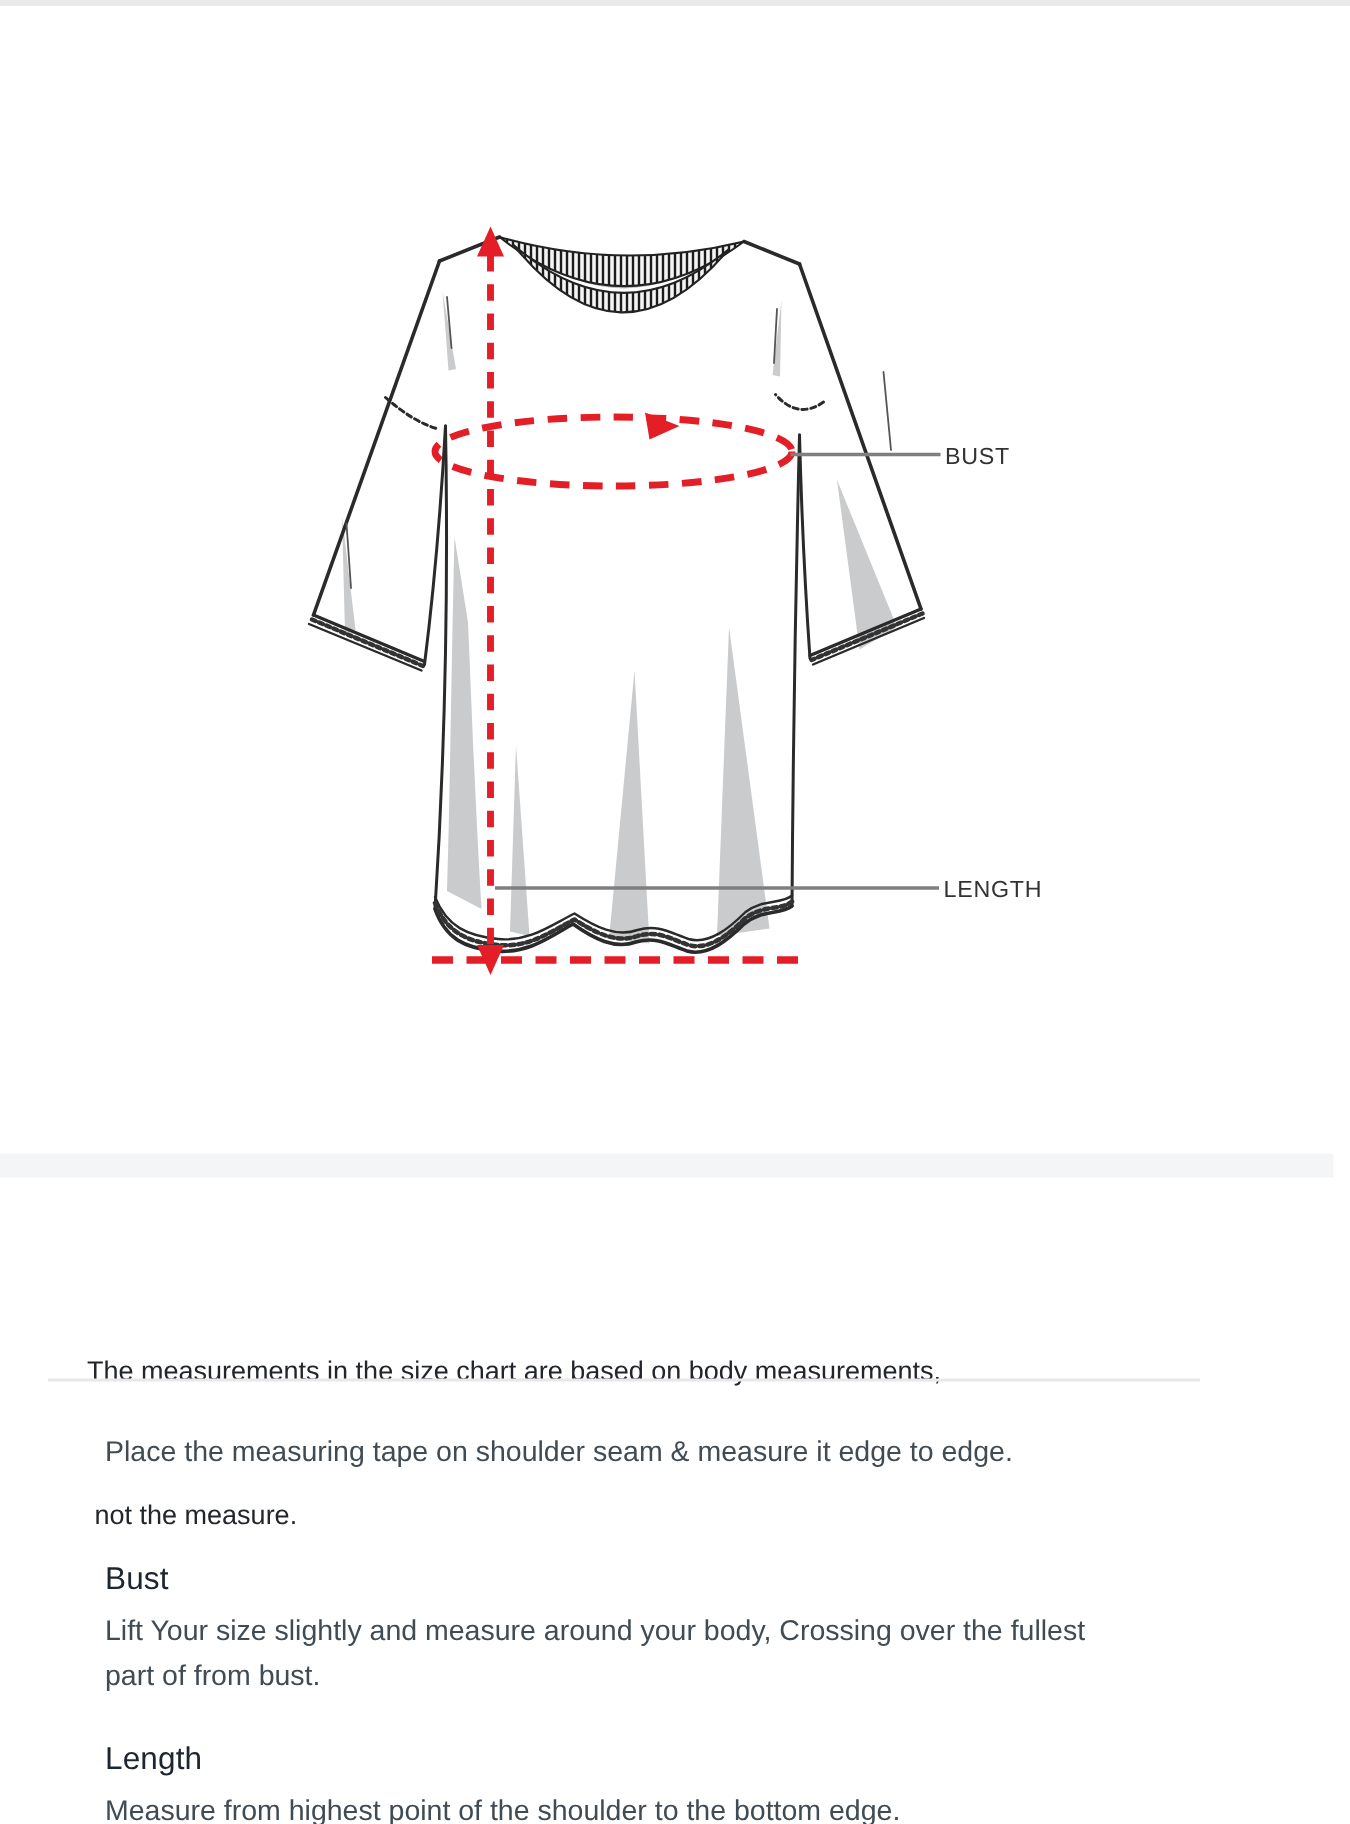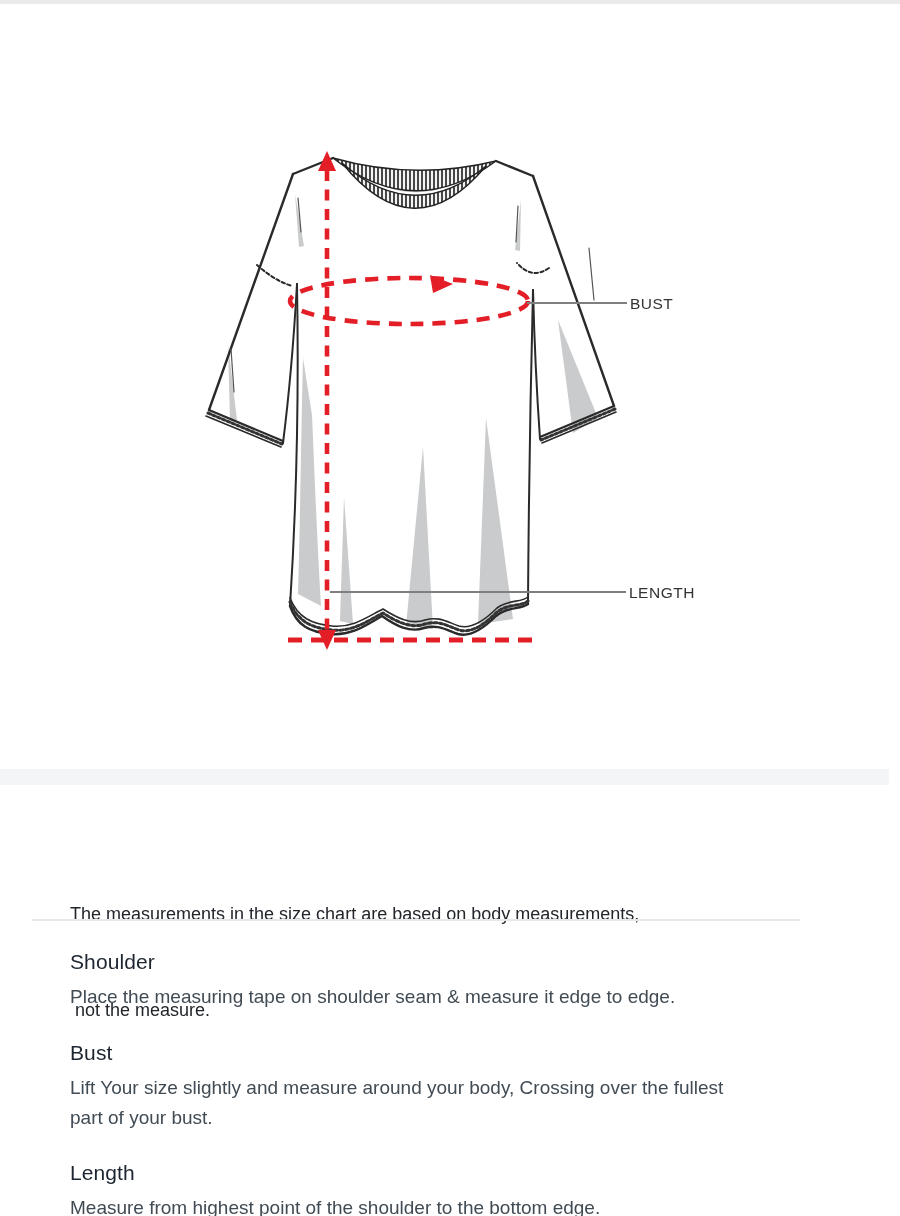--- a/index.html
+++ b/index.html
@@ -4,21 +4,21 @@
 <style>
   html,body{margin:0;padding:0;}
   body{
     width:900px;height:1216px;position:relative;background:#ffffff;
     font-family:"Liberation Sans","DejaVu Sans",sans-serif;
     -webkit-font-smoothing:antialiased;overflow:hidden;
   }
   .top-strip{position:absolute;top:0;left:0;width:900px;height:4px;background:#eaeaec;}
   .diagram-svg{position:absolute;top:0;left:0;}
   .section-band{position:absolute;top:769px;left:0;width:889px;height:16px;background:#f4f5f7;}
-  .note{position:absolute;left:70px;top:834px;font-size:18px;line-height:32px;color:#22262b;white-space:pre-wrap;}
+  .note{position:absolute;left:58px;top:834px;font-size:18px;line-height:32px;color:#22262b;white-space:pre-wrap;}
   .divider{position:absolute;top:919px;left:32px;width:768px;height:2px;background:#e8e8ea;}
   .measure-section{position:absolute;left:70px;width:760px;}
   .measure-section h3{margin:0;font-size:21px;font-weight:400;line-height:28px;color:#1d2630;letter-spacing:0.1px;}
   .measure-section .desc{margin-top:6px;font-size:19px;line-height:30px;color:#414b54;}
   .sec-shoulder{top:948px;}
   .sec-bust{top:1039px;}
   .sec-length{top:1159px;}
   text{font-family:"Liberation Sans","DejaVu Sans",sans-serif;}
 </style>
 </head>
@@ -108,28 +108,27 @@
 <div class="section-band"></div>
 
 <div class="note">
   <div>The measurements in the size chart are based on body measurements,</div>
   <div> not the measure.</div>
 </div>
 
 <div class="divider"></div>
 
 <div class="measure-section sec-shoulder">
-  <h3>Shoulder</h3>
   <div class="desc">Place the measuring tape on shoulder seam &amp; measure it edge to edge.</div>
 </div>
 
 <div class="measure-section sec-bust">
   <h3>Bust</h3>
   <div class="desc">
     <div>Lift Your size slightly and measure around your body, Crossing over the fullest</div>
-    <div>part of your bust.</div>
+    <div>part of from bust.</div>
   </div>
 </div>
 
 <div class="measure-section sec-length">
   <h3>Length</h3>
   <div class="desc">Measure from highest point of the shoulder to the bottom edge.</div>
 </div>
 
 </body></html>

